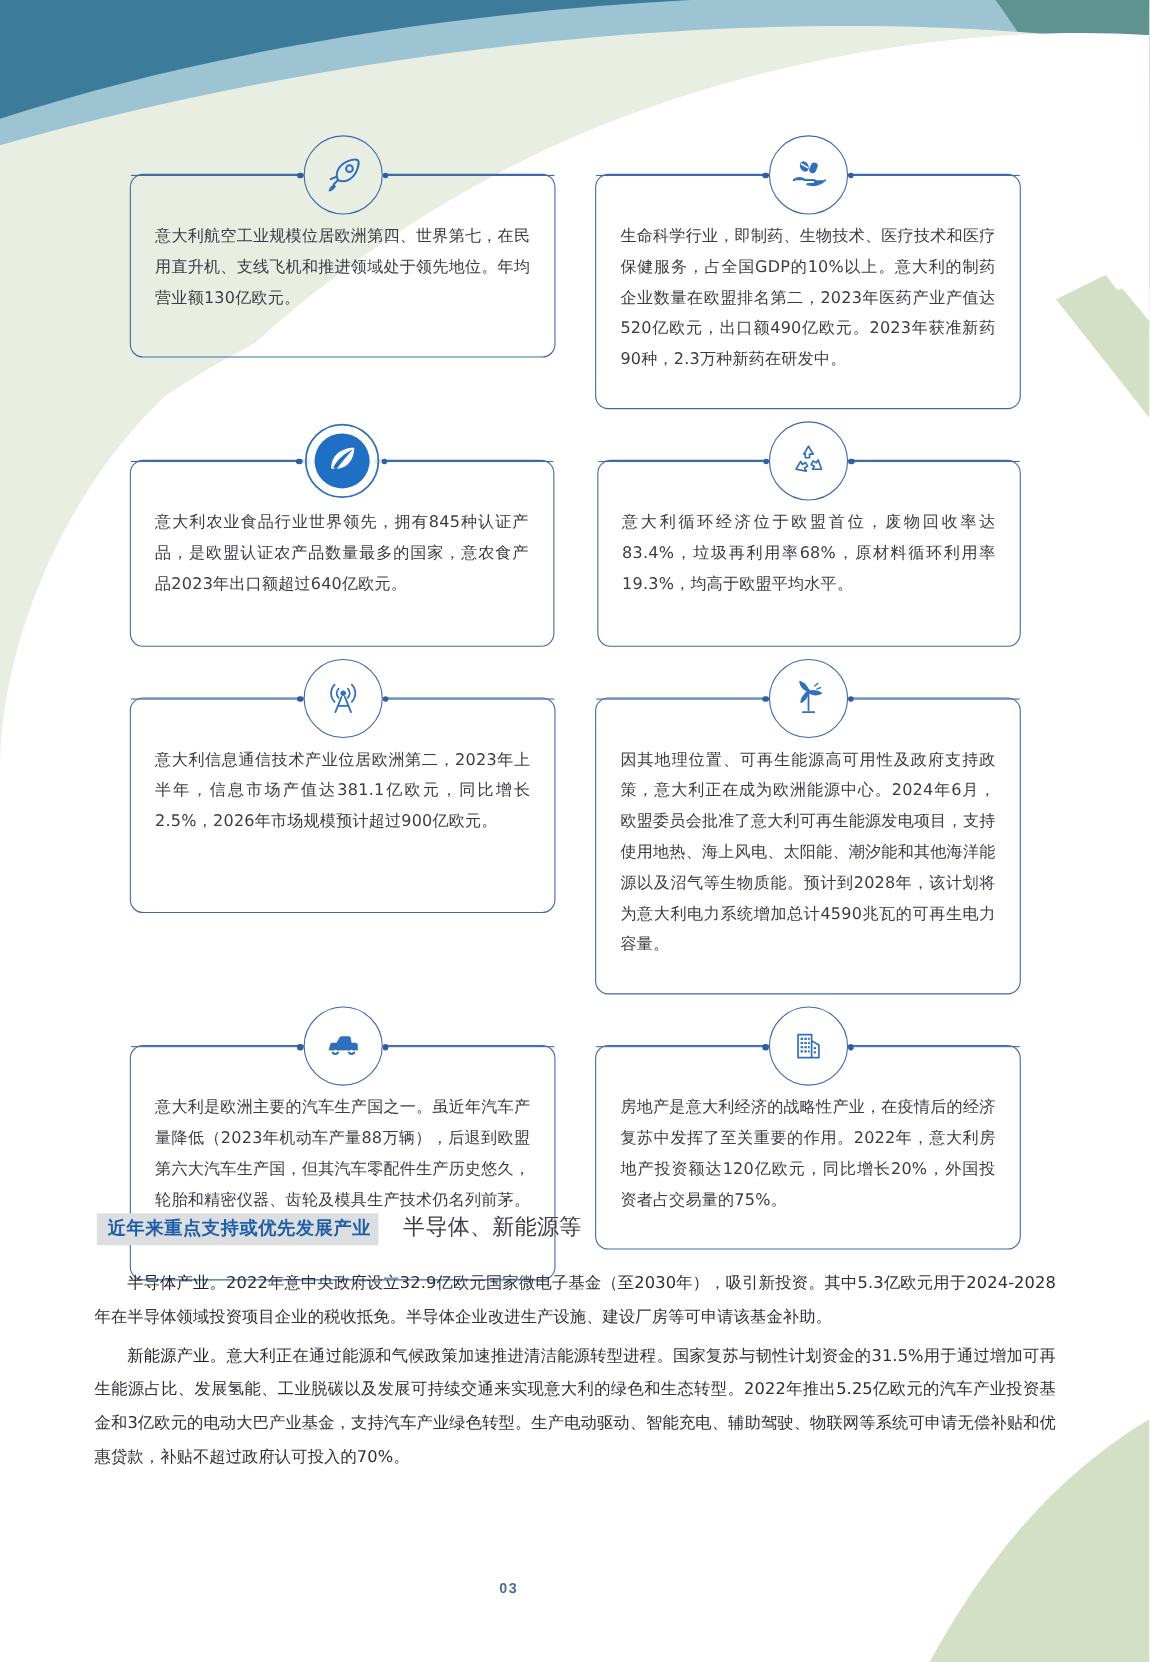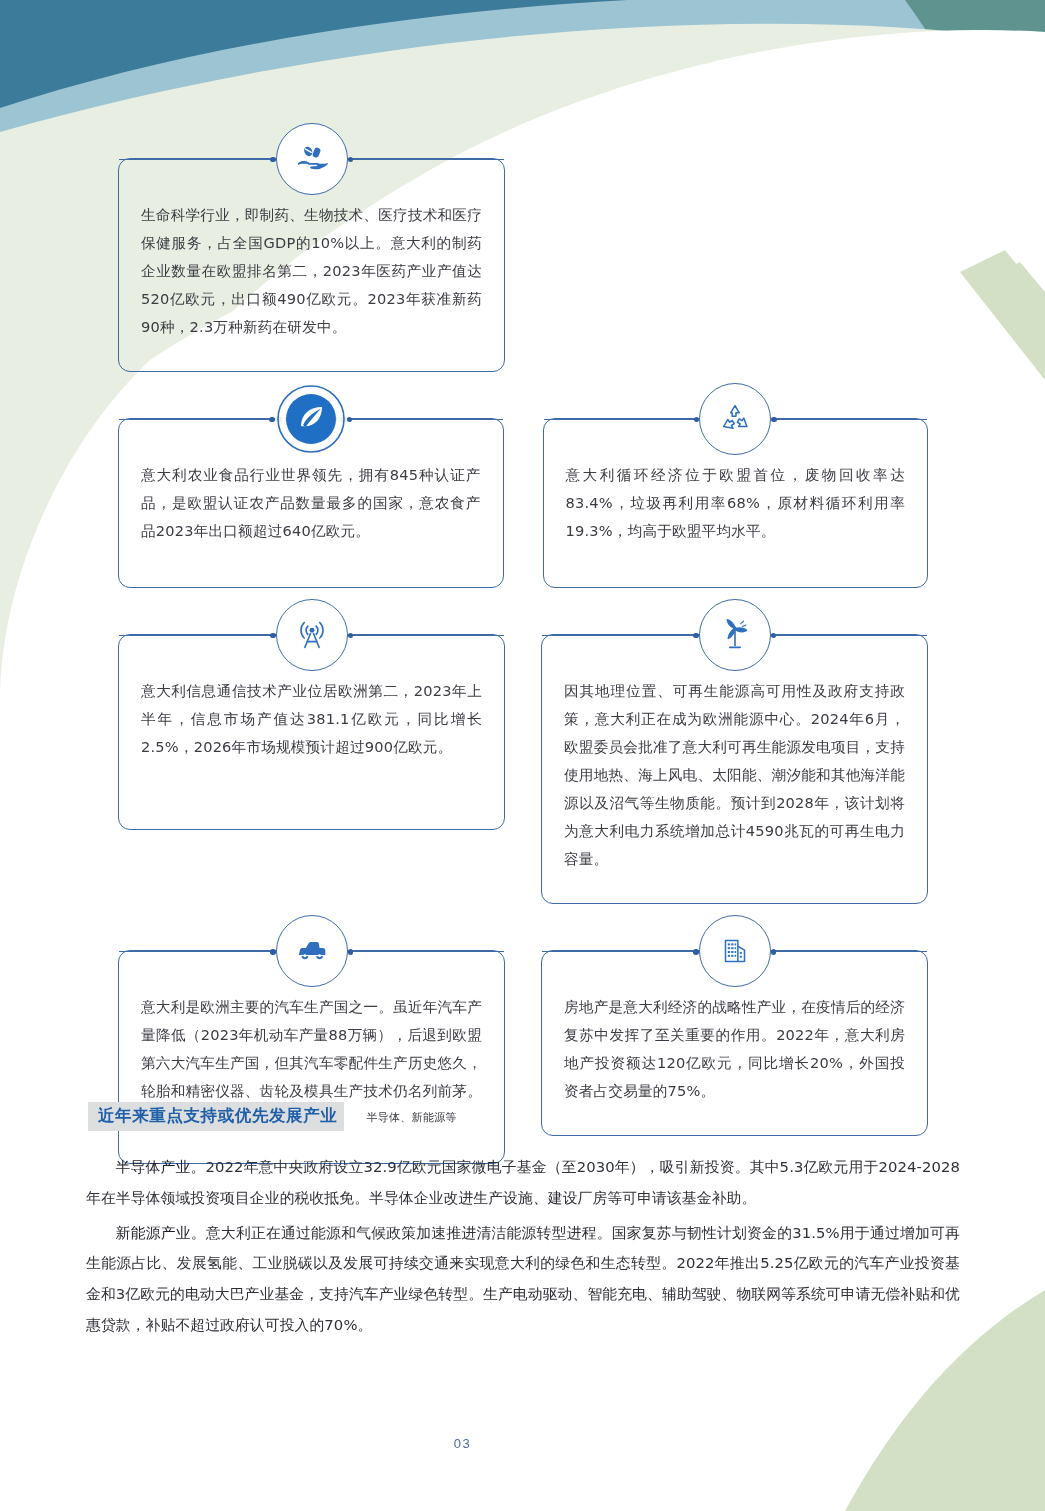--- a/index.html
+++ b/index.html
@@ -122,21 +122,21 @@
     background: #dcdee0;
     color: #1f5fa8;
     font-weight: bold;
     font-size: 16.5px;
     letter-spacing: 0.6px;
     padding: 3px 7px 4px 10px;
     font-family: "DejaVu Sans", "Liberation Sans", sans-serif;
   }
   .section-head .sub {
     margin-left: 22px;
-    font-size: 11px;
+    font-size: 20px;
     color: #3b3b44;
     letter-spacing: 0.3px;
     font-family: "DejaVu Sans", "Liberation Sans", sans-serif;
   }
 
   
   .body-text {
     position: absolute;
     left: 86px; top: 1152px;
     width: 874px;
@@ -158,20 +158,21 @@
   .page-number {
     position: absolute;
     left: 0; top: 1436px;
     width: 925px;
     text-align: center;
     font-size: 13px;
     color: #4a6b9c;
     letter-spacing: 1.4px;
     z-index: 5;
     font-family: "Liberation Sans", sans-serif;
+    font-weight: bold;
   }
 </style>
 </head>
 <body>
 
 <div id="page">
 
   <svg id="bg-deco" viewBox="0 0 1045 1511" preserveAspectRatio="none">
     <defs>
       <clipPath id="pageclip">
@@ -204,20 +205,40 @@
       <path d="M1020,262 L1045,292 L1045,372 L985,280 Z" fill="#d4e0c6"></path>
 
       <path d="M1045,1290 L1045,1511 L845,1511 C900,1410 965,1338 1045,1290 Z" fill="#d4e0c6"></path>
     </g>
   </svg>
 
   <div class="cards-area">
 
     <div class="card-row" style="margin-bottom:46px;">
 
+      <div class="card-wrap">
+        <div class="card" style="min-height:167px;">
+          <div class="card-topgap on-green"></div>
+          <div class="connector left">
+              <span class="dot"></span>
+            </div>
+          <div class="connector right">
+              <span class="dot"></span>
+            </div>
+          <div class="icon-badge on-green">
+            <svg width="38" height="38" viewBox="0 0 40 40" fill="none" stroke="#2f6fc0" stroke-width="1.9" stroke-linecap="round" stroke-linejoin="round">
+              <path d="M15 25 C12 19 15 11 24 7 C29 5 33 5 34 6 C35 7 35 11 33 16 C29 25 21 28 15 25 Z"></path>
+              <circle cx="26" cy="14" r="3.2"></circle>
+              <path d="M15 25 L11 29 M13 22 L8 24"></path>
+              <path d="M11 30 C8 32 7 35 7 35 C7 35 10 34 12 31"></path>
+            </svg>
+          </div>
+          <div class="card-body">意大利航空工业规模位居欧洲第四、世界第七，在民用直升机、支线飞机和推进领域处于领先地位。年均营业额130亿欧元。</div>
+        </div>
+      </div>
 
       <div class="card-wrap">
         <div class="card" style="min-height:167px;">
           <div class="card-topgap"></div>
           <div class="connector left">
               <span class="dot"></span>
             </div>
           <div class="connector right">
               <span class="dot"></span>
             </div>

